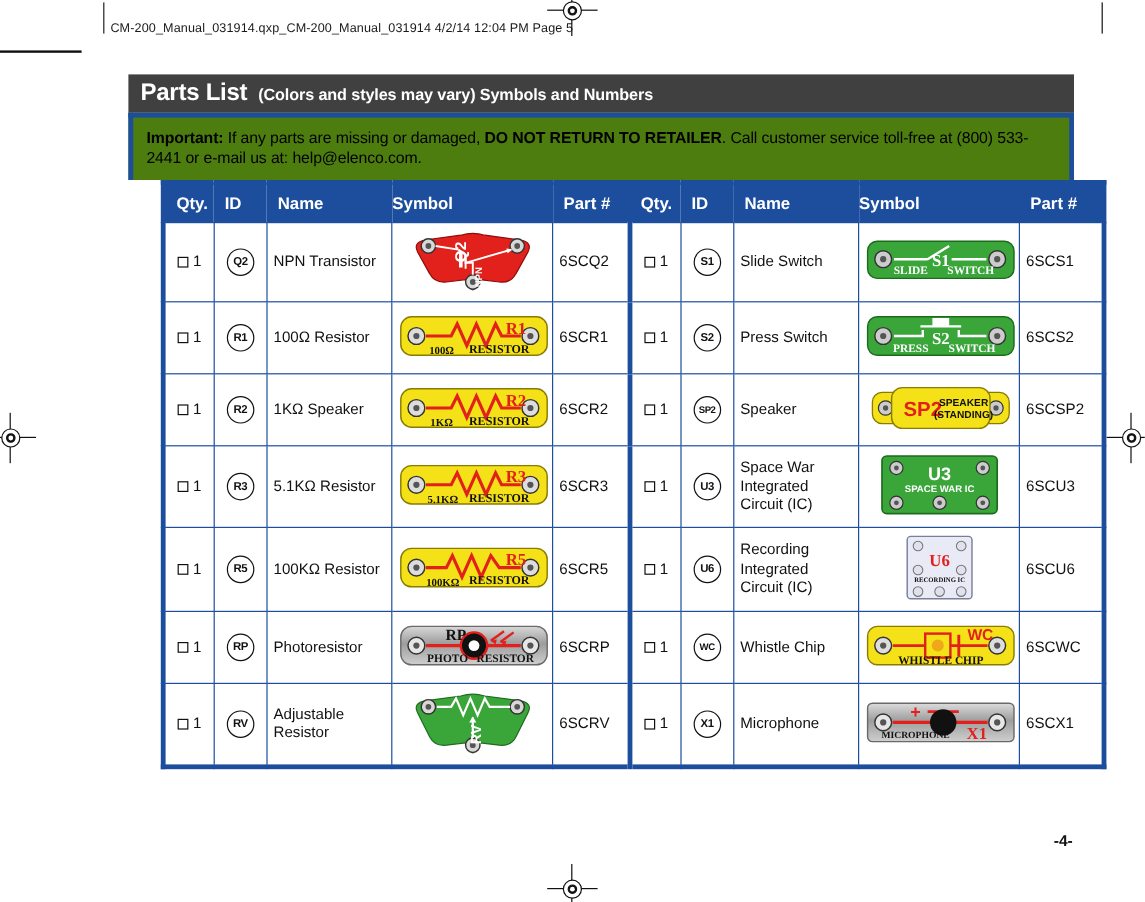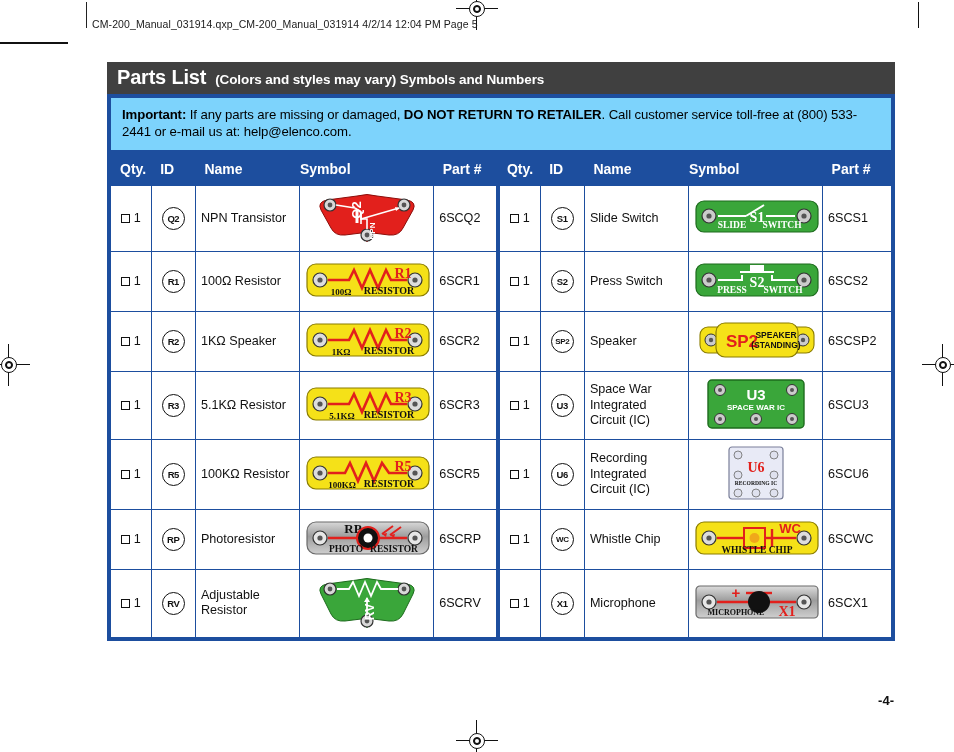--- a/index.html
+++ b/index.html
@@ -39,35 +39,36 @@
     padding:5px 10px 6px 10px;
     display:flex; align-items:baseline; gap:0px;
     line-height:1.05;
   }
   .title-main { font-size:20px; font-weight:bold; letter-spacing:-.2px; }
   .title-sub  { font-size:13.5px; font-weight:bold; margin-left:9px; letter-spacing:-.1px; }
 
   .important-wrap {
     border:4px solid #1d4e9e;
     border-bottom:none;
-    background:#7dd3fc;
+    background:#4d7c0f;
     padding:8px 11px 9px 11px;
   }
   .important-text {
     font-size:13.2px; color:#000; line-height:1.32; letter-spacing:-.1px;
   }
   .important-text b { font-weight:bold; }
 
   
   table.parts {
     border-collapse:collapse;
     width:788px;
     table-layout:fixed;
     border:4px solid #1d4e9e;
     background:#fff;
+    margin-left:27px;
   }
   table.parts th {
     background:#1d4e9e; color:#fff;
     font-size:14px; font-weight:bold;
     text-align:left;
     padding:7px 0 8px 9px;
     border:none;
   }
   table.parts th.ctr { text-align:left; padding-left:0; }
   table.parts td {

